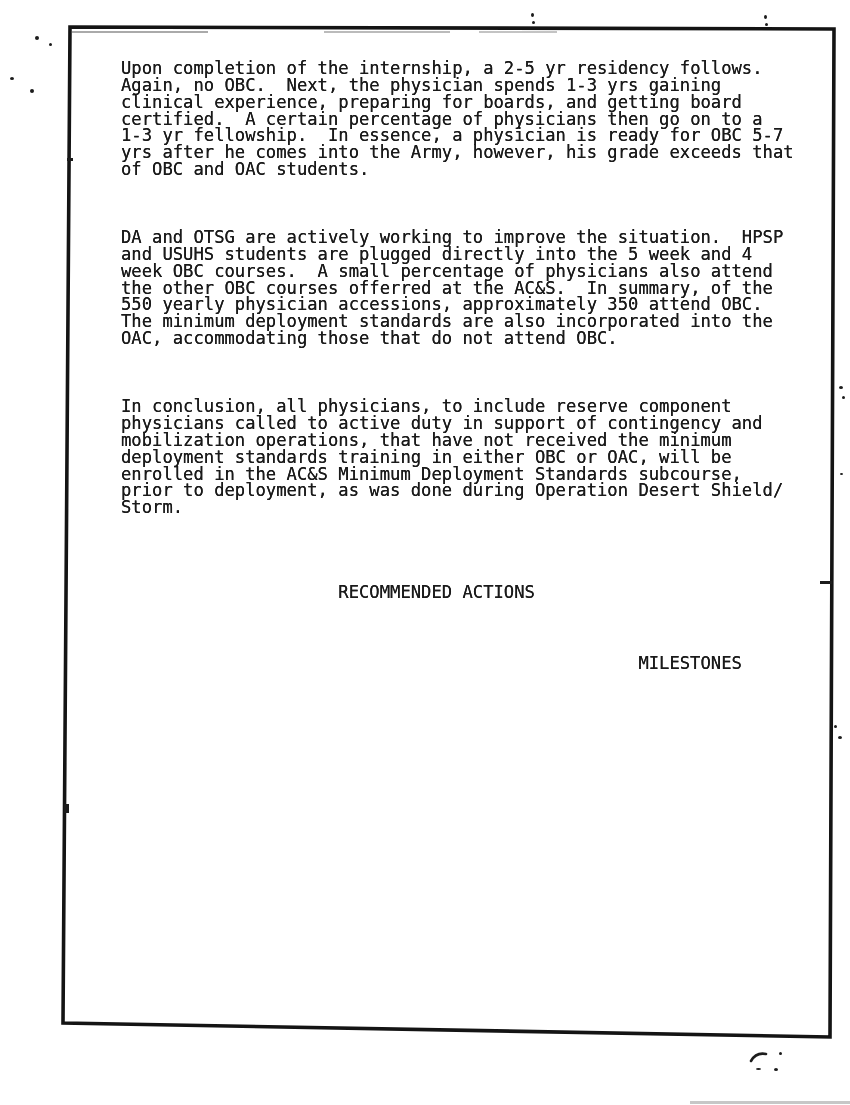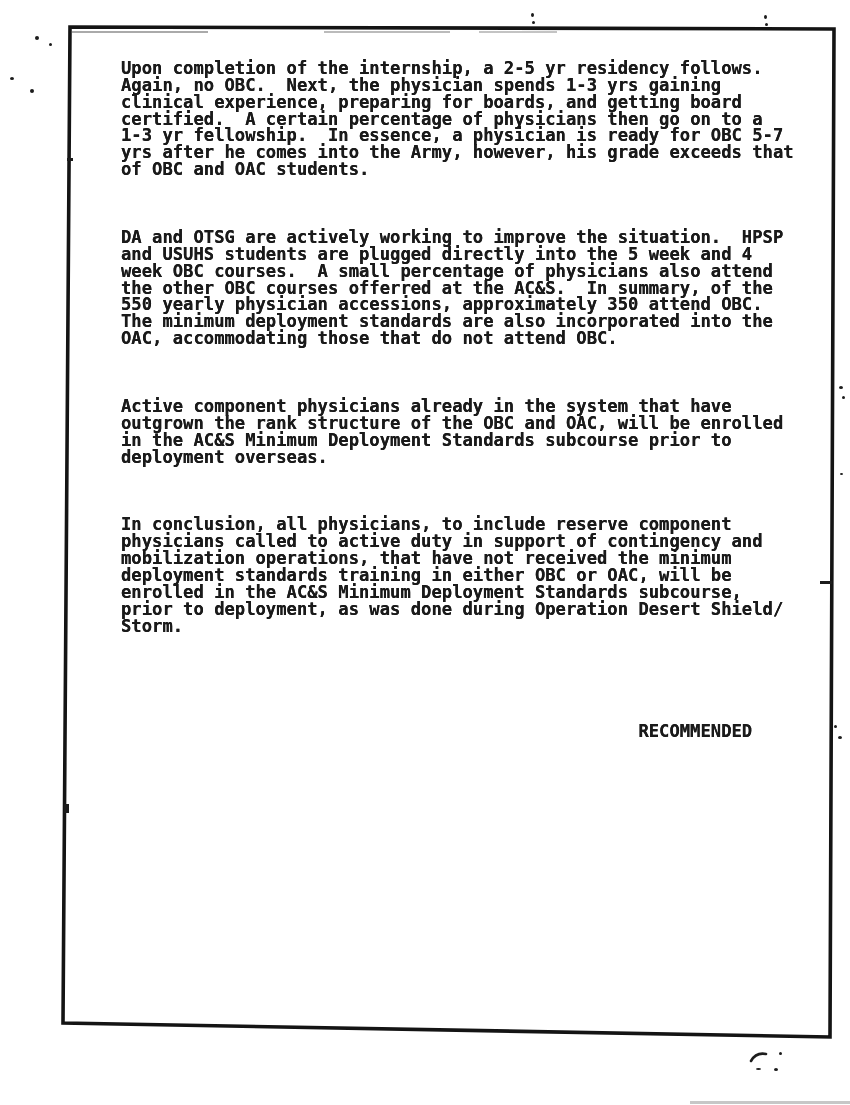--- a/index.html
+++ b/index.html
@@ -38,21 +38,21 @@
     background: linear-gradient(90deg, #555 0 28%, transparent 28% 52%, #777 52% 78%, transparent 78% 84%, #888 84% 100%);
   }
   .textcol {
     position: absolute;
     left: 121px;
     top: 26px;
     width: 700px;
     color: #1a1a1a;
     font-size: 17.2px;
     line-height: 16.9px;
-    font-weight: 700;
+    font-weight: 400;
     letter-spacing: 0;
     white-space: pre;
     text-shadow: 0 0 0.5px #1a1a1a;
   }
   .para {
     margin: 0 0 16.9px 0;
     white-space: pre;
   }
   .line-ra { padding-left: 21ch; }
   .line-ms { padding-left: 50ch; margin-top: 4px; }
@@ -109,34 +109,31 @@
 1-3 yr fellowship.  In essence, a physician is ready for OBC 5-7
 yrs after he comes into the Army, however, his grade exceeds that
 of OBC and OAC students.</div>
     <div class="para">DA and OTSG are actively working to improve the situation.  HPSP
 and USUHS students are plugged directly into the 5 week and 4
 week OBC courses.  A small percentage of physicians also attend
 the other OBC courses offerred at the AC&amp;S.  In summary, of the
 550 yearly physician accessions, approximately 350 attend OBC.
 The minimum deployment standards are also incorporated into the
 OAC, accommodating those that do not attend OBC.</div>
-    <div class="para">Active component physicians already in the system that have
-outgrown the rank structure of the OBC and OAC, will be enrolled
-in the AC&amp;S Minimum Deployment Standards subcourse prior to
-deployment overseas.</div>
     <div class="para">In conclusion, all physicians, to include reserve component
 physicians called to active duty in support of contingency and
 mobilization operations, that have not received the minimum
 deployment standards training in either OBC or OAC, will be
 enrolled in the AC&amp;S Minimum Deployment Standards subcourse,
 prior to deployment, as was done during Operation Desert Shield/
 Storm.</div>
 
+    <div class="line-ra"><span>RECOMMENDED ACTIONS</span></div>
 
-    <div class="line-ms"><span>RECOMMENDED</span></div>
+    <div class="line-ms"><span>MILESTONES</span></div>
 
   </div>
 
   <i class="sp" style="left:35px;top:36px;width:4px;height:4px;"></i>
   <i class="sp" style="left:49px;top:43px;width:3px;height:3px;"></i>
   <i class="sp" style="left:10px;top:77px;width:4px;height:3px;"></i>
   <i class="sp" style="left:30px;top:89px;width:4px;height:4px;"></i>
 
   <i class="sp" style="left:531px;top:13px;width:3px;height:4px;"></i>
   <i class="sp" style="left:532px;top:21px;width:3px;height:3px;"></i>

